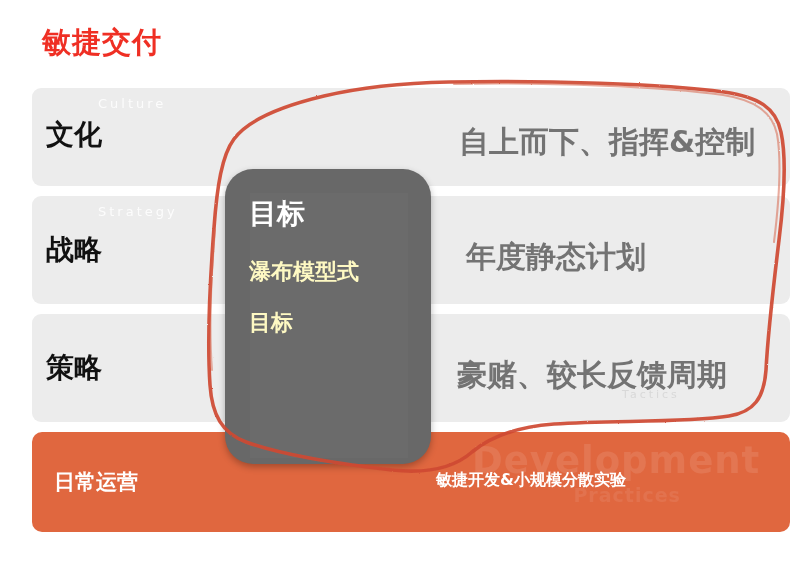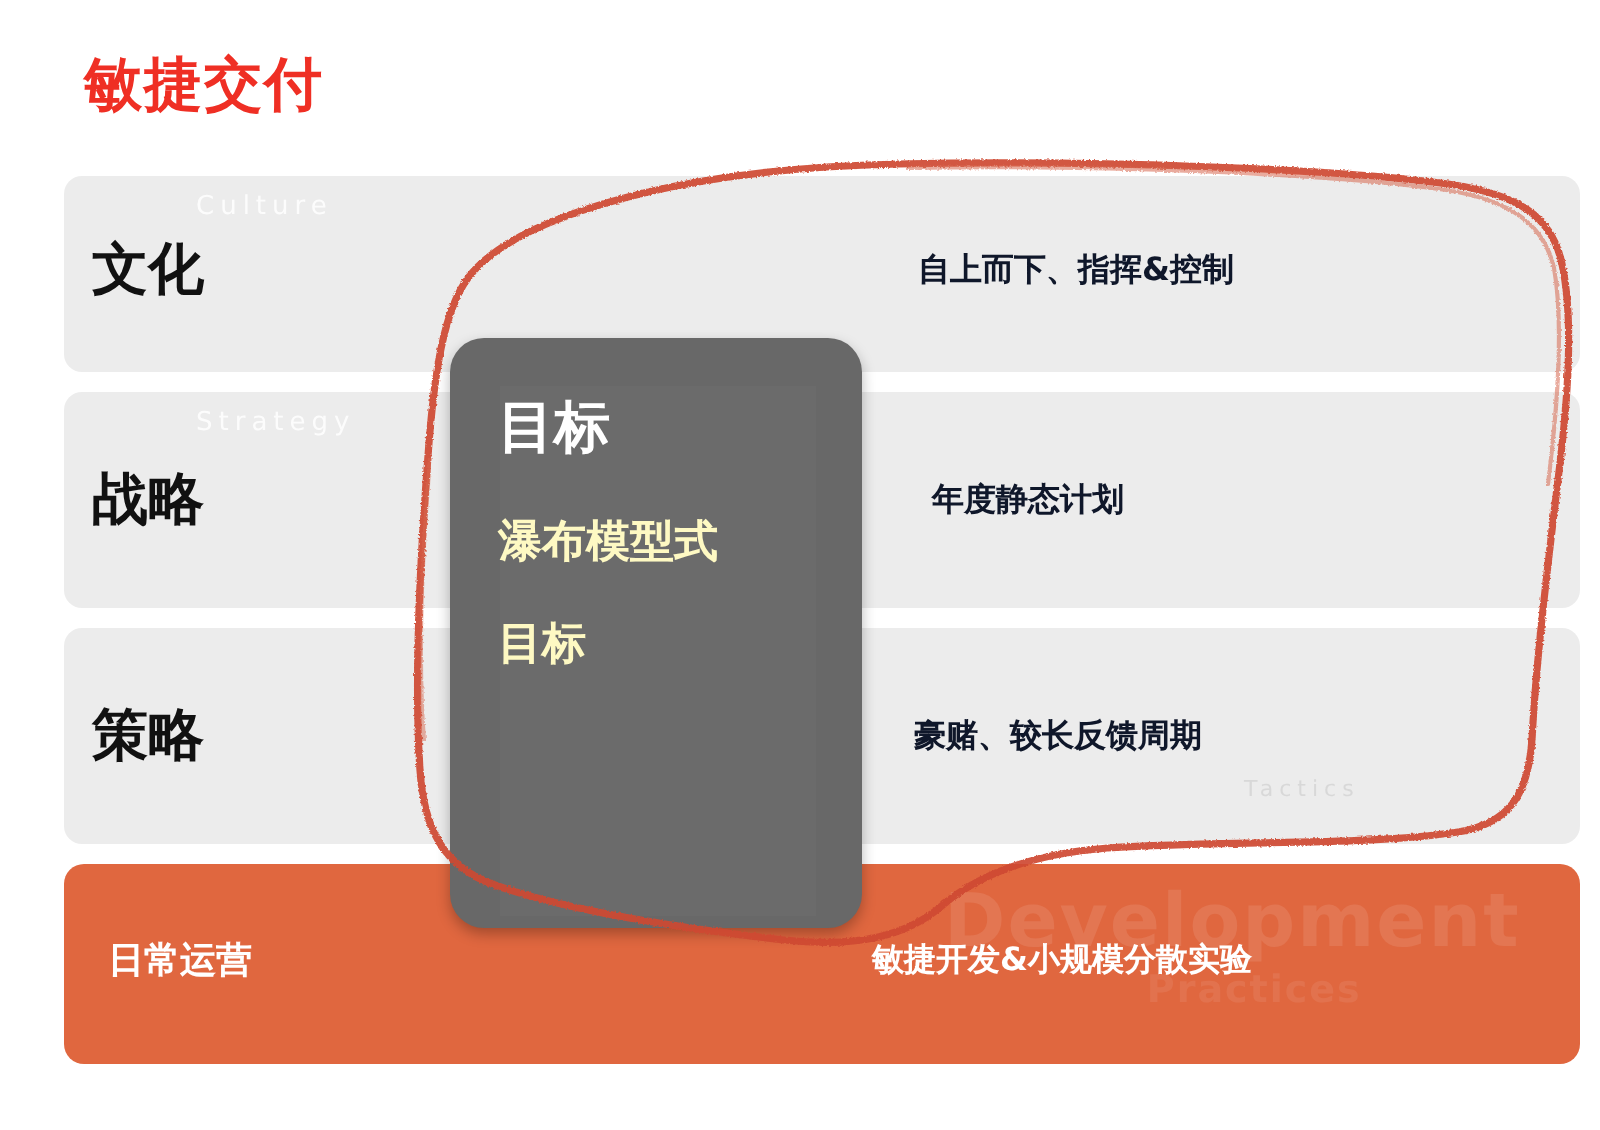--- a/index.html
+++ b/index.html
@@ -113,30 +113,30 @@
     color: #111111;
     line-height: 1;
     white-space: nowrap;
   }
   .row.r1 .row-label { top: 33px; }
   .row.r2 .row-label { top: 40px; }
   .row.r3 .row-label { top: 40px; }
   .row.accent .row-label {
     left: 22px;
     top: 40px;
-    font-size: 18px;
+    font-size: 21px;
     color: #ffffff;
     font-weight: bold;
   }
 
   .row-value {
     position: absolute;
-    font-size: 16px;
-    font-weight: bold;
-    color: #0f172a;
+    font-size: 30px;
+    font-weight: bold;
+    color: #737373;
     line-height: 1;
     white-space: nowrap;
   }
   .row.r1 .row-value { left: 427px; top: 39px; }
   .row.r2 .row-value { left: 434px; top: 46px; }
   .row.r3 .row-value { left: 425px; top: 46px; }
   .row.accent .row-value {
     left: 404px;
     top: 40px;
     font-size: 16px;
@@ -177,21 +177,21 @@
   .row-watermark.w-c { left: 590px; top: 74px; color: rgba(200,200,200,0.55); font-size: 11px; }
 
   
   .goal-card {
     position: absolute;
     left: 201px;
     top: 169px;
     width: 206px;
     height: 295px;
     background: #686868;
-    border-radius: 17px;
+    border-radius: 28px;
     box-shadow: 0 3px 7px rgba(0,0,0,0.28);
     overflow: hidden;
   }
   .goal-card .inner-sheen {
     position: absolute;
     left: 25px;
     top: 24px;
     width: 158px;
     height: 265px;
     background: rgba(255,255,255,0.025);

